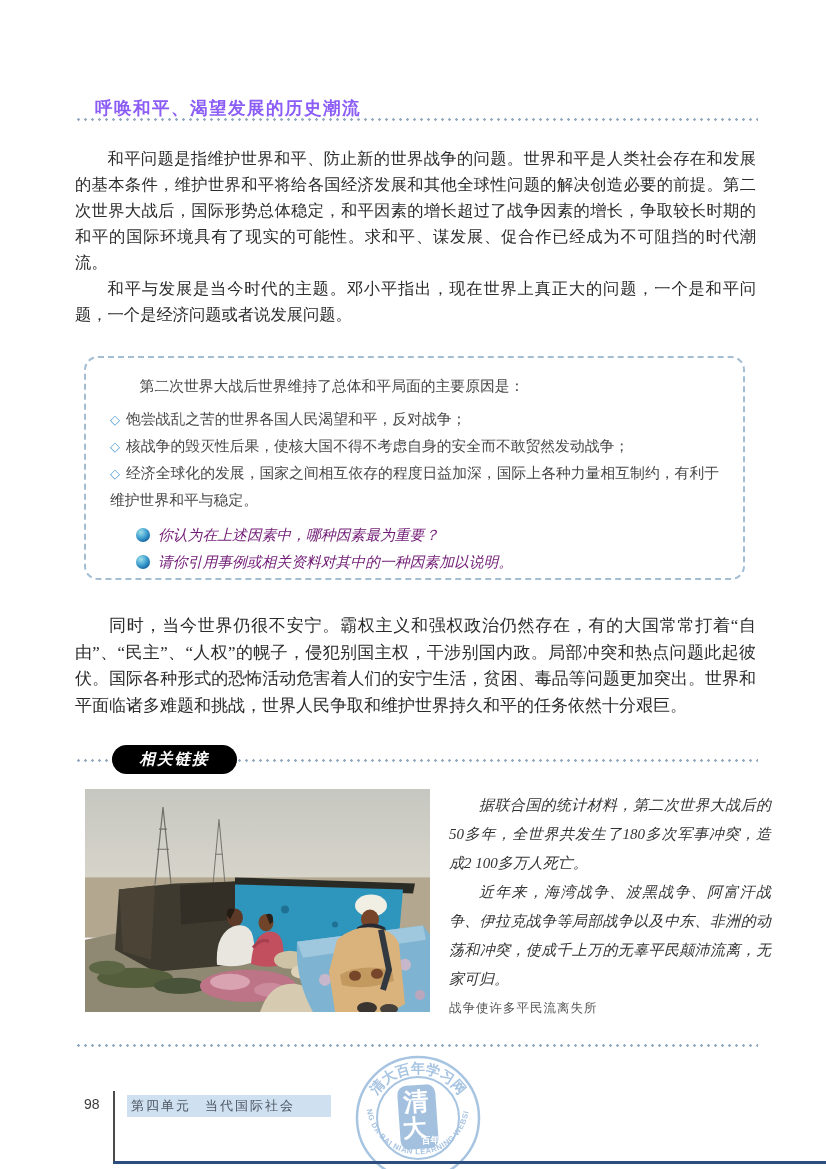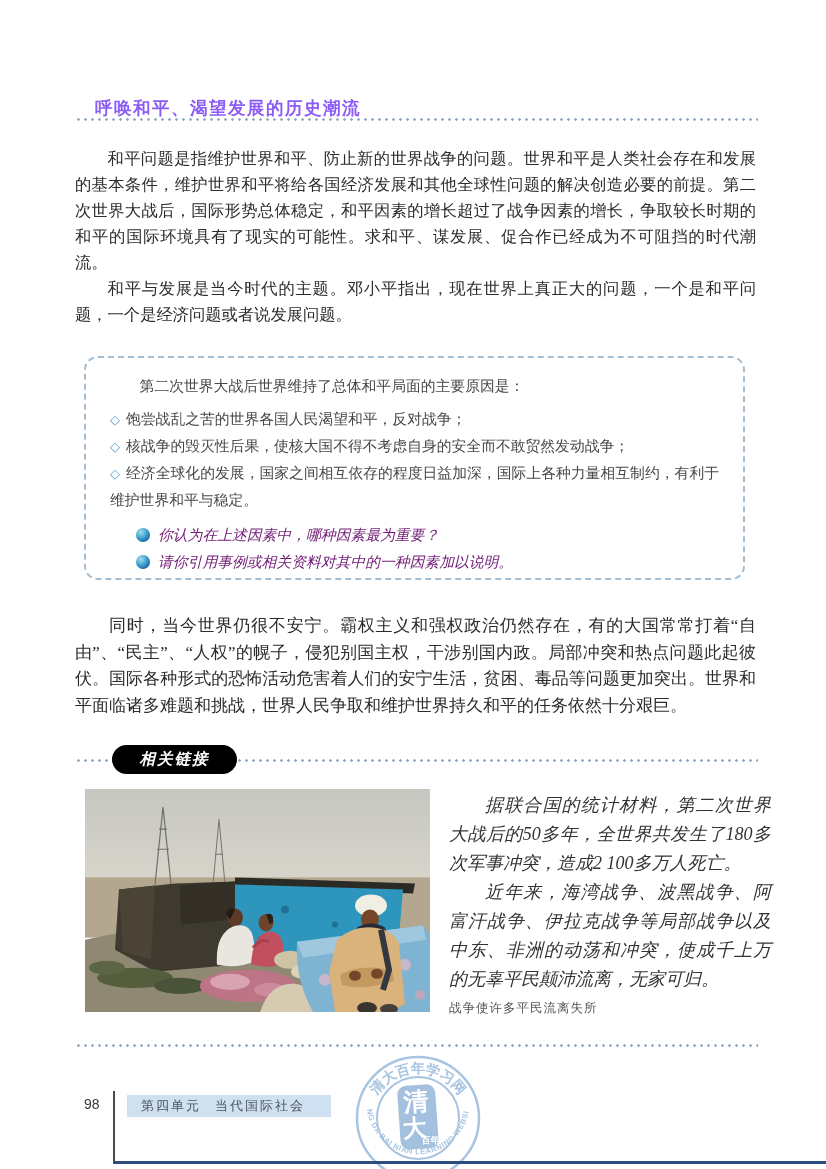--- a/index.html
+++ b/index.html
@@ -52,40 +52,40 @@
     font-family:"Liberation Sans", sans-serif; font-weight:bold; font-style:italic;
     font-size:15.5px; letter-spacing:2px;
     display:flex; align-items:center; justify-content:center; z-index:2;
   }
 
   .photo { position:absolute; left:85px; top:789px; width:345px; height:223px; }
   .photo svg { display:block; width:100%; height:100%; }
 
   .related-text {
     position:absolute; left:449px; top:791px; width:322px;
-    font-size:18px; line-height:29px; text-align:justify;
+    font-size:15px; line-height:29px; text-align:justify;
     font-style:italic; color:#333333;
   }
   .related-text p { text-indent:2em; }
   .photo-caption {
     position:absolute; left:449px; top:1000px;
     font-size:12.5px; color:#555555; letter-spacing:1px;
   }
 
   .watermark { position:absolute; left:352px; top:1052px; width:132px; height:132px; opacity:0.95; }
 
   .footer-pagenum {
     position:absolute; left:84px; top:1096px;
     font-family:"Liberation Sans", sans-serif; font-size:14px; color:#3a3a3a;
   }
   .footer-vline { position:absolute; left:113px; top:1091px; width:2px; height:72px; background:#4a4a4a; }
   .footer-unitbar {
     position:absolute; left:127px; top:1095px; width:204px; height:22px;
     background:#cfe1f1; display:flex; align-items:center; gap:14px;
-    padding-left:14px; font-family:Liberation Mono, monospace;
+    padding-left:4px; font-family:Liberation Mono, monospace;
     font-size:13px; color:#4c5560; letter-spacing:2px;
   }
   .footer-rule { position:absolute; left:113px; top:1161px; width:713px; height:3px; background:#2c4d7e; }
 </style>
 </head>
 <body>
 
 <div class="page">
 
   <div class="page-title">呼唤和平、渴望发展的历史潮流</div>

